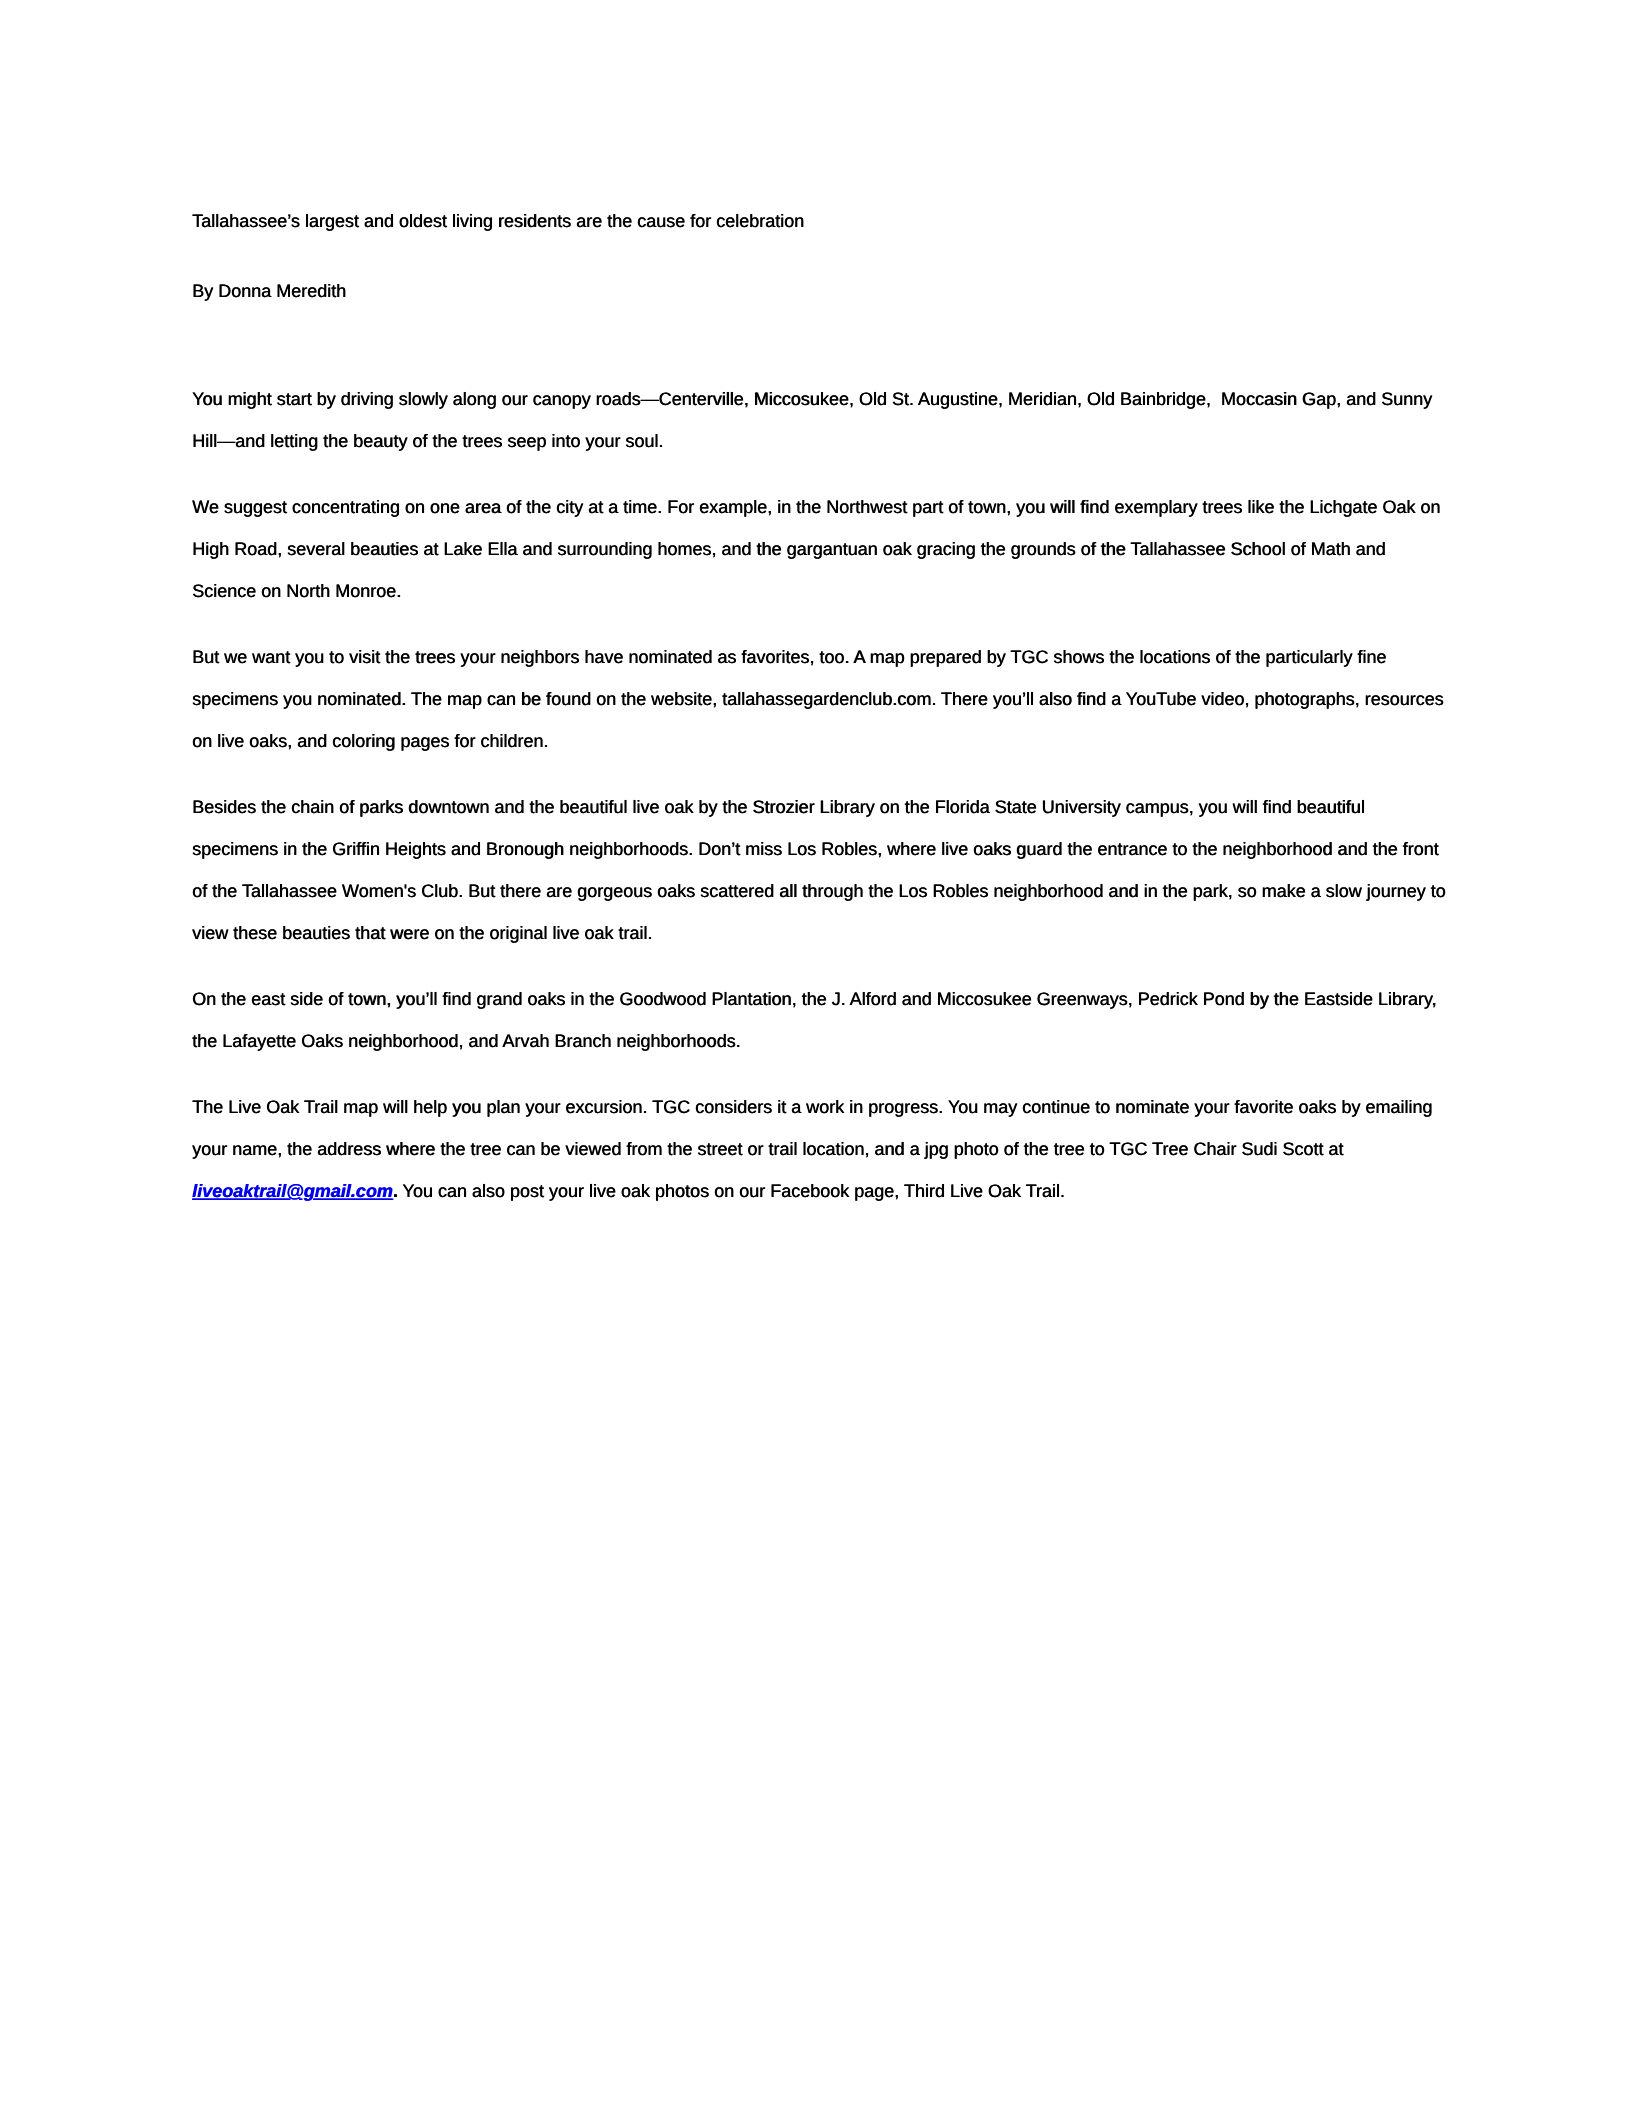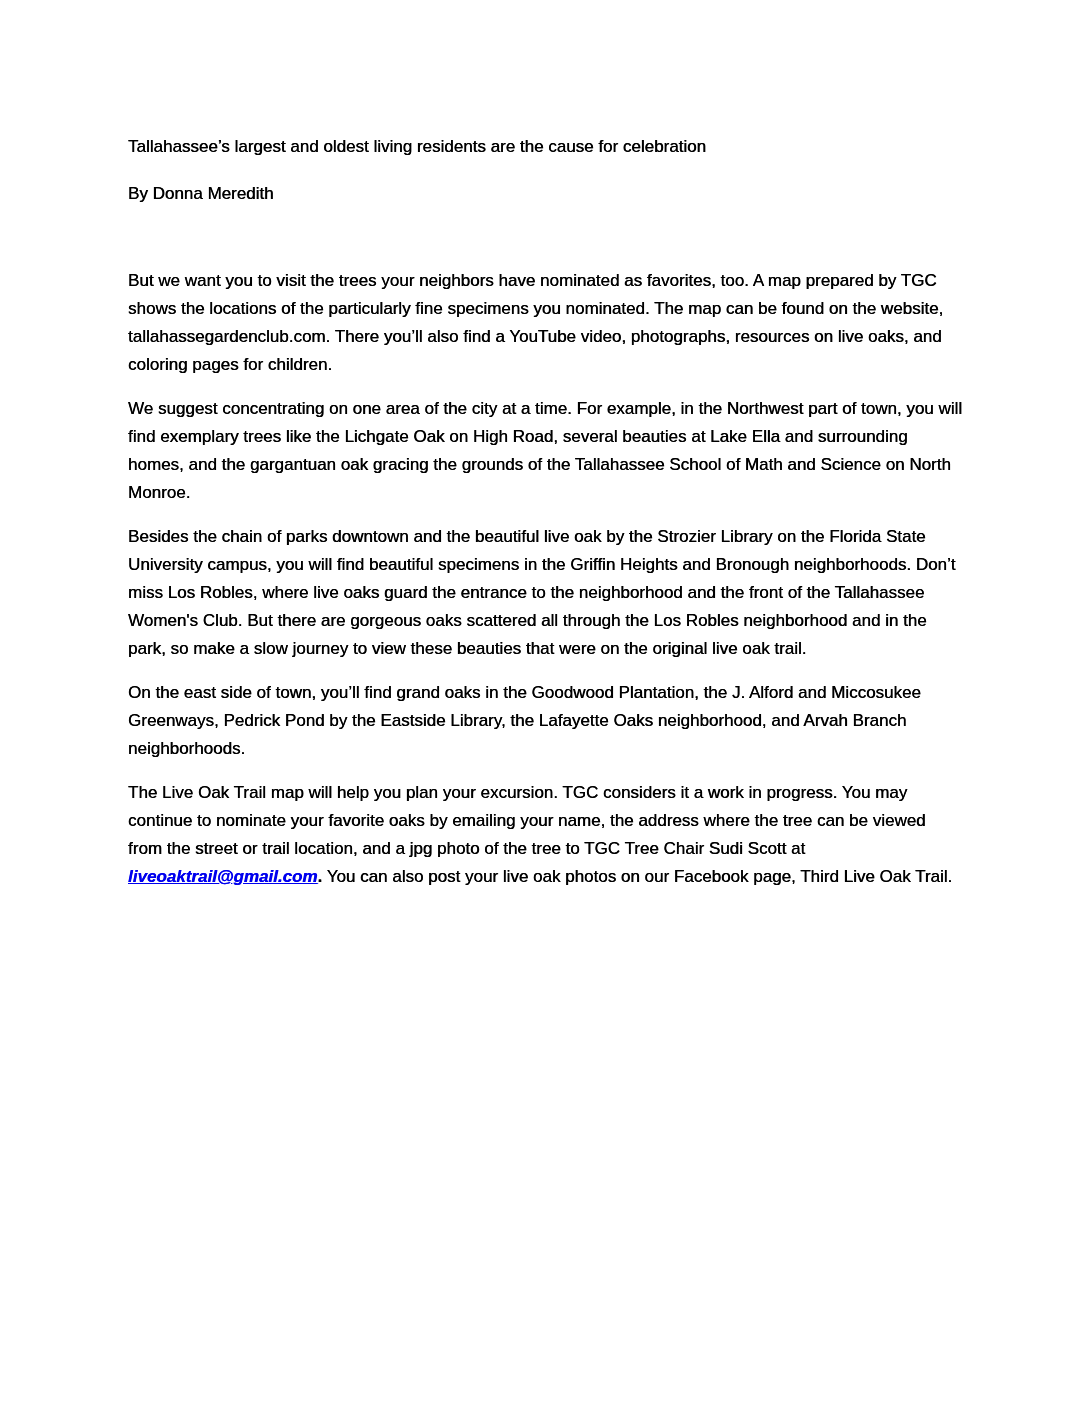--- a/index.html
+++ b/index.html
@@ -13,34 +13,34 @@
     height: 1408px;
     background: #ffffff;
     overflow: hidden;
   }
   .doc {
     box-sizing: border-box;
     width: 1088px;
     padding: 133px 124px 0 128px;
     color: #000000;
     font-family: "Liberation Sans", sans-serif;
-    font-size: 17px;
+    font-size: 12px;
     line-height: 28px;
     text-shadow: 0.35px 0 0 currentColor; 
   }
   .doc p {
     margin: 0 0 16px 0;
     white-space: pre-wrap;
   }
   p.title {
     margin-bottom: 19px;
     font-weight: normal;
   }
   p.byline {
-    margin-bottom: 59px; 
+    margin-bottom: 44px; 
   }
   .email-link {
     font-weight: bold;
     text-decoration: underline;
     cursor: pointer;
     font-style: italic;
   }
   .link-period {
     font-weight: bold;
     color: #000000;
@@ -51,24 +51,25 @@
 
 <div class="page">
   <div class="doc">
 
     <p class="title">Tallahassee’s largest and oldest living residents are the cause for celebration</p>
 
     <p class="byline">By Donna Meredith</p>
 
 
 
+    <p>You might start by driving slowly along our canopy roads—Centerville, Miccosukee, Old St. Augustine, Meridian, Old Bainbridge,  Moccasin Gap, and Sunny Hill—and letting the beauty of the trees seep into your soul.</p>
+
+    <p>We suggest concentrating on one area of the city at a time. For example, in the Northwest part of town, you will find exemplary trees like the Lichgate Oak on High Road, several beauties at Lake Ella and surrounding homes, and the gargantuan oak gracing the grounds of the Tallahassee School of Math and Science on North Monroe.</p>
 
     <p>But we want you to visit the trees your neighbors have nominated as favorites, too. A map prepared by TGC shows the locations of the particularly fine specimens you nominated. The map can be found on the website, tallahassegardenclub.com. There you’ll also find a YouTube video, photographs, resources on live oaks, and coloring pages for children.</p>
-
-    <p>We suggest concentrating on one area of the city at a time. For example, in the Northwest part of town, you will find exemplary trees like the Lichgate Oak on High Road, several beauties at Lake Ella and surrounding homes, and the gargantuan oak gracing the grounds of the Tallahassee School of Math and Science on North Monroe.</p>
 
     <p>Besides the chain of parks downtown and the beautiful live oak by the Strozier Library on the Florida State University campus, you will find beautiful specimens in the Griffin Heights and Bronough neighborhoods. Don’t miss Los Robles, where live oaks guard the entrance to the neighborhood and the front of the Tallahassee Women's Club. But there are gorgeous oaks scattered all through the Los Robles neighborhood and in the park, so make a slow journey to view these beauties that were on the original live oak trail.</p>
 
     <p>On the east side of town, you’ll find grand oaks in the Goodwood Plantation, the J. Alford and Miccosukee Greenways, Pedrick Pond by the Eastside Library, the Lafayette Oaks neighborhood, and Arvah Branch neighborhoods.</p>
 
     <p><span>The Live Oak Trail map will help you plan your excursion. TGC considers it a work in progress. You may continue to nominate your favorite oaks by emailing your name, the address where the tree can be viewed from the street or trail location, and a jpg photo of the tree to TGC Tree Chair Sudi Scott at </span><a class="email-link" style="color: rgb(0, 0, 238);">liveoaktrail@gmail.com</a><span class="link-period">.</span><span> You can also post your live oak photos on our Facebook page, Third Live Oak Trail.</span></p>
 
   </div>
 </div>
 

